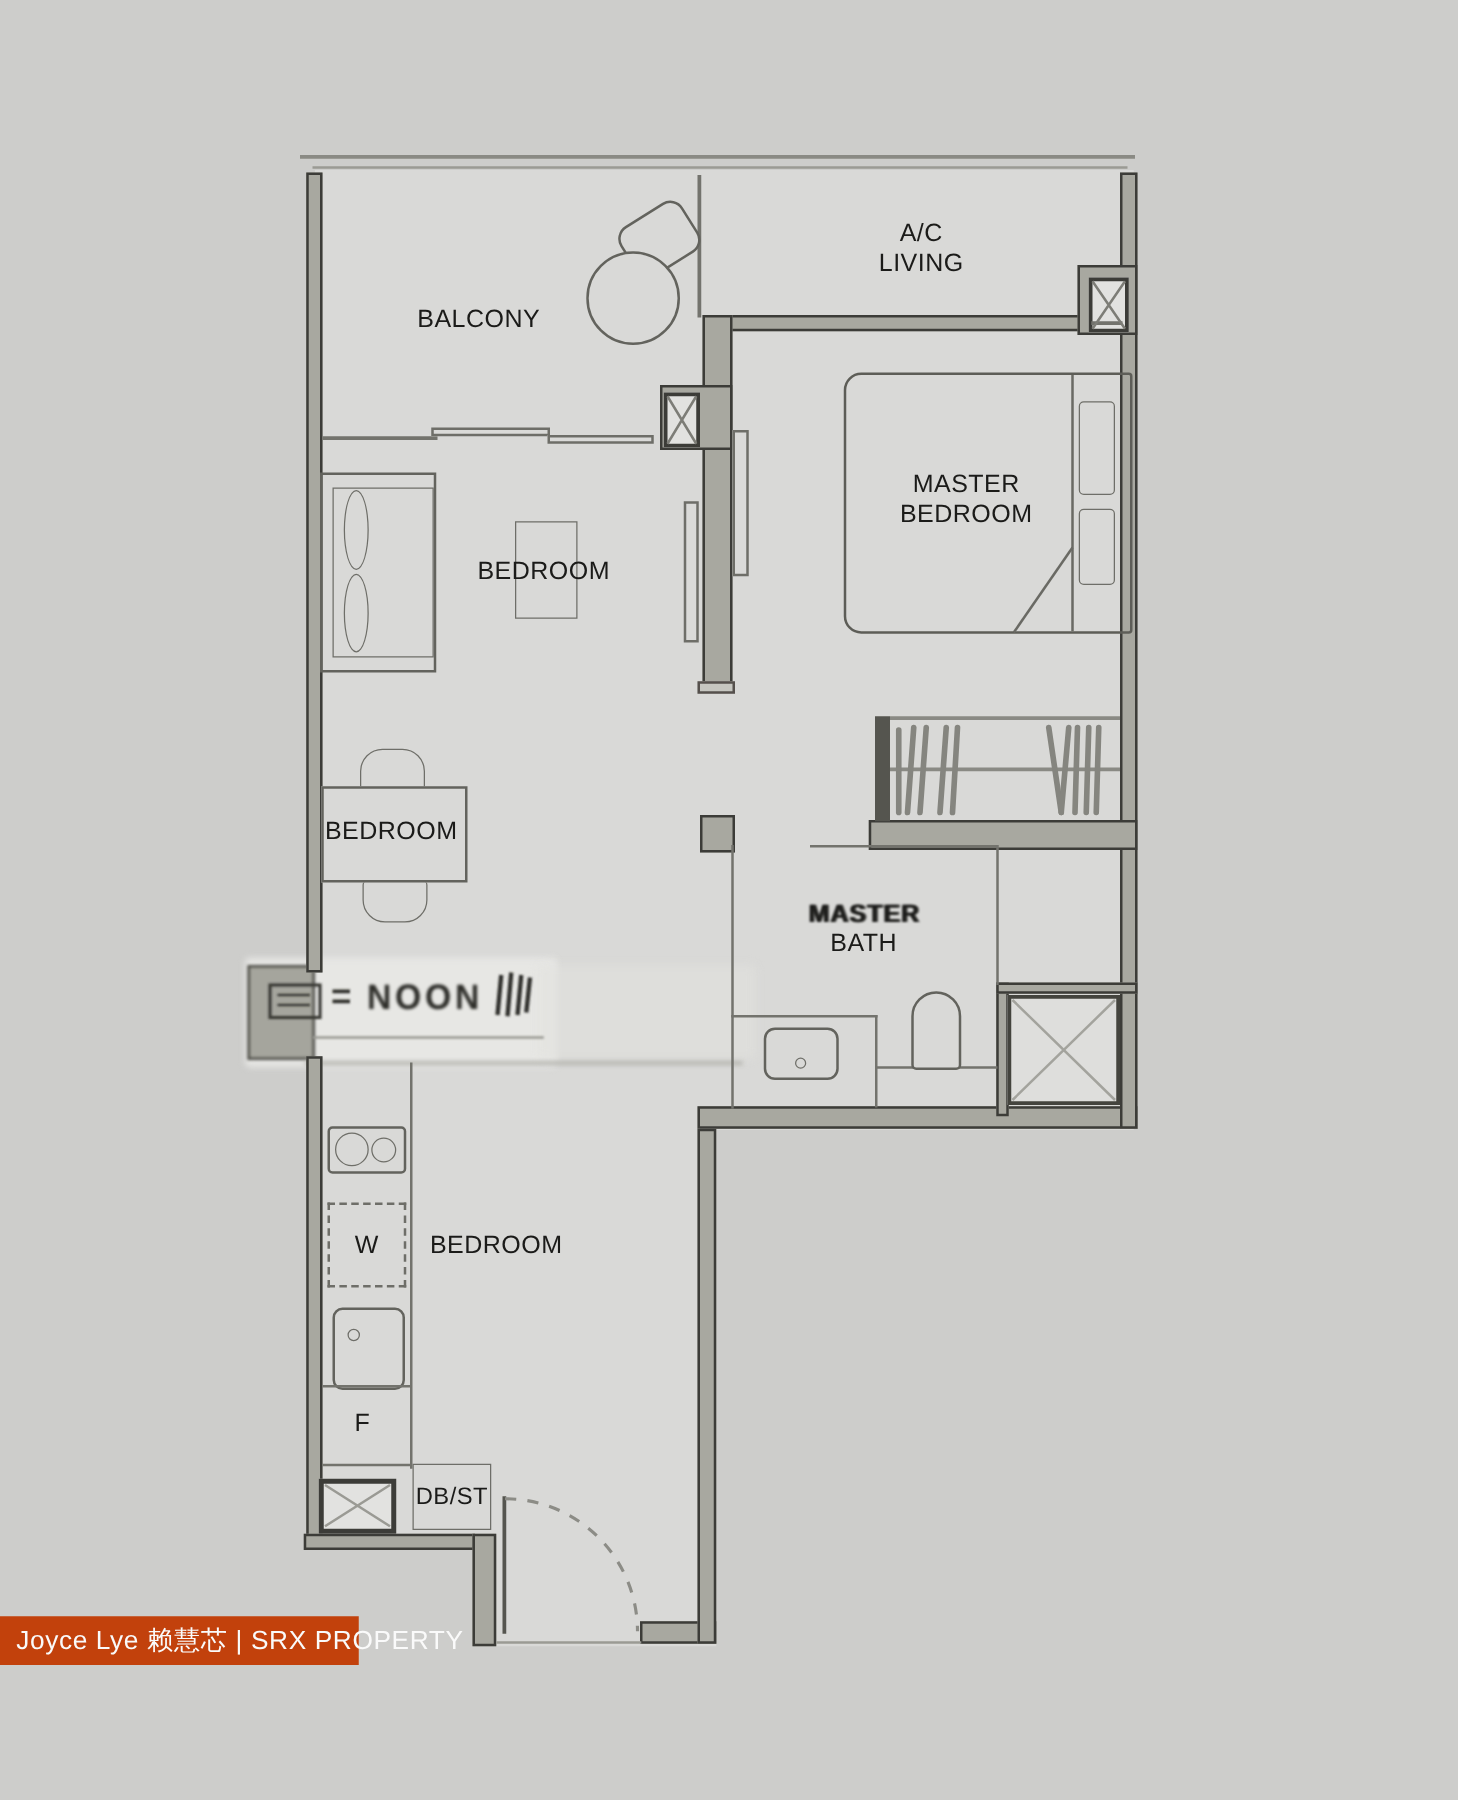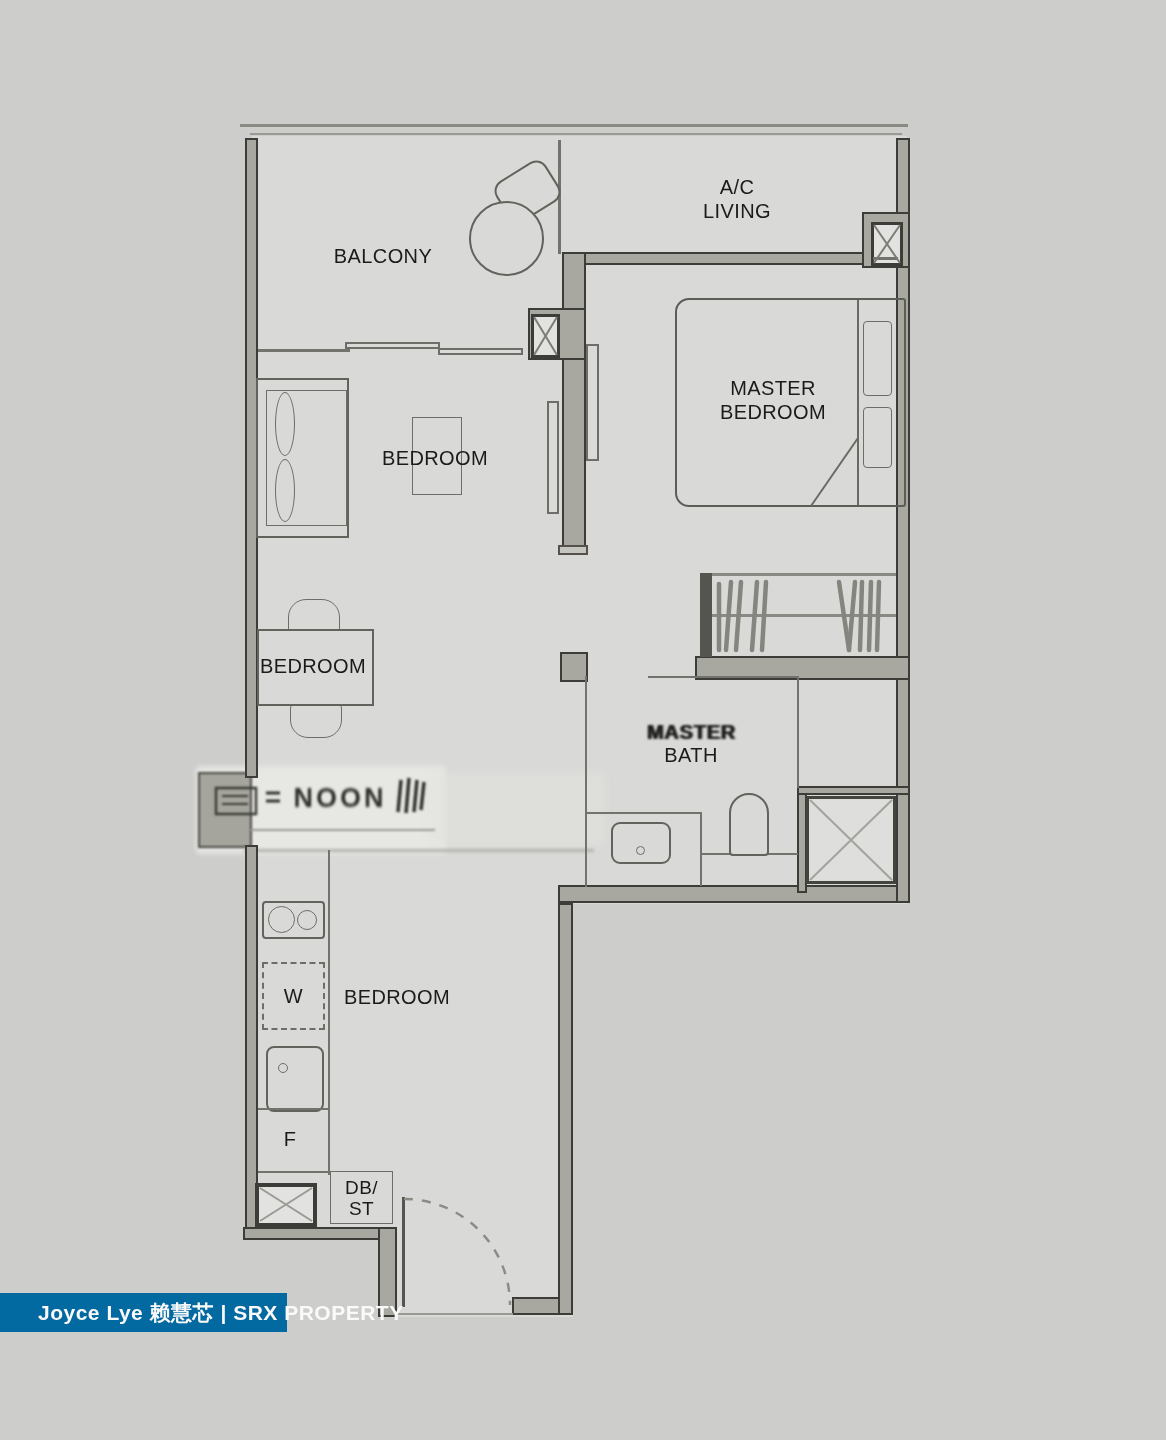--- a/index.html
+++ b/index.html
@@ -16,23 +16,23 @@
   .furn.thin { border-width:1.5px; border-color:#6e6e68; }
   .label { position:absolute; transform:translate(-50%,-50%); font-size:20px; letter-spacing:.4px;
            color:#1b1b19; white-space:nowrap; text-align:center; line-height:23px; }
   .label.small { font-size:19px; line-height:21px; }
   .garble { filter:blur(.8px); font-weight:700; letter-spacing:.8px;
             text-shadow:1.5px 0 0 rgba(30,30,28,.85); }
   .flexc { display:flex; align-items:center; justify-content:center; }
   .band  { position:absolute; border-radius:4px; }
   .smudge-word { position:absolute; transform:translate(-50%,-50%) scaleY(1.05); font-weight:700;
                  font-size:27px; letter-spacing:3px; color:#2e2e2a; filter:blur(1.3px); white-space:nowrap; }
-  .wm { position:absolute; left:0; top:1293px; width:287px; height:39px; background:#0369a1;
-        color:#fafafa; font-size:21px; line-height:39px; padding-left:38px; box-sizing:border-box;
-        letter-spacing:.5px; white-space:nowrap;font-weight:bold; }
+  .wm { position:absolute; left:0; top:1293px; width:287px; height:39px; background:#c2410c;
+        color:#fafafa; font-size:21px; line-height:39px; padding-left:13px; box-sizing:border-box;
+        letter-spacing:.5px; white-space:nowrap; }
   svg.overlay { position:absolute; left:0; top:0; pointer-events:none; }
 </style>
 </head>
 <body>
 
 <div id="canvas">
 
   <div class="floor" style="left:252px;top:136px;width:655px;height:768px;"></div>
   <div class="floor" style="left:252px;top:855px;width:321px;height:385px;"></div>
   <div class="floor" style="left:380px;top:1240px;width:193px;height:77px;"></div>
@@ -116,21 +116,21 @@
   <div class="furn thin" style="left:268px;top:906px;width:27px;height:27px;border-radius:50%;"></div>
   <div class="furn thin" style="left:297px;top:910px;width:20px;height:20px;border-radius:50%;"></div>
   <div class="furn flexc" style="left:262px;top:962px;width:63px;height:68px;border-style:dashed;border-color:#6e6e68;">
     <span class="label" style="position:static;transform:none;">W</span>
   </div>
   <div class="furn" style="left:266px;top:1046px;width:58px;height:66px;border-radius:8px;"></div>
   <div class="furn thin" style="left:278px;top:1063px;width:10px;height:10px;border-radius:50%;"></div>
   <div class="ln" style="left:258px;top:1108px;width:71px;height:2px;"></div>
   <div class="ln" style="left:258px;top:1171px;width:71px;height:2px;"></div>
 
-  <div class="furn thin flexc" style="left:330px;top:1171px;width:63px;height:53px;flex-direction:column;">
+  <div class="furn thin flexc" style="left:330px;top:1171px;width:63px;height:53px;">
     <span class="label small" style="position:static;transform:none;">DB/</span>
     <span class="label small" style="position:static;transform:none;">ST</span>
   </div>
 
   <div class="ln" style="left:402px;top:1197px;width:3px;height:110px;background:#55554f;"></div>
   <div class="ln lt" style="left:397px;top:1313px;width:116px;height:2px;"></div>
 
   <svg class="overlay" width="1166" height="1440" viewBox="0 0 1166 1440">
     <defs>
       <filter id="f-blur" x="-20%" y="-20%" width="140%" height="140%">

